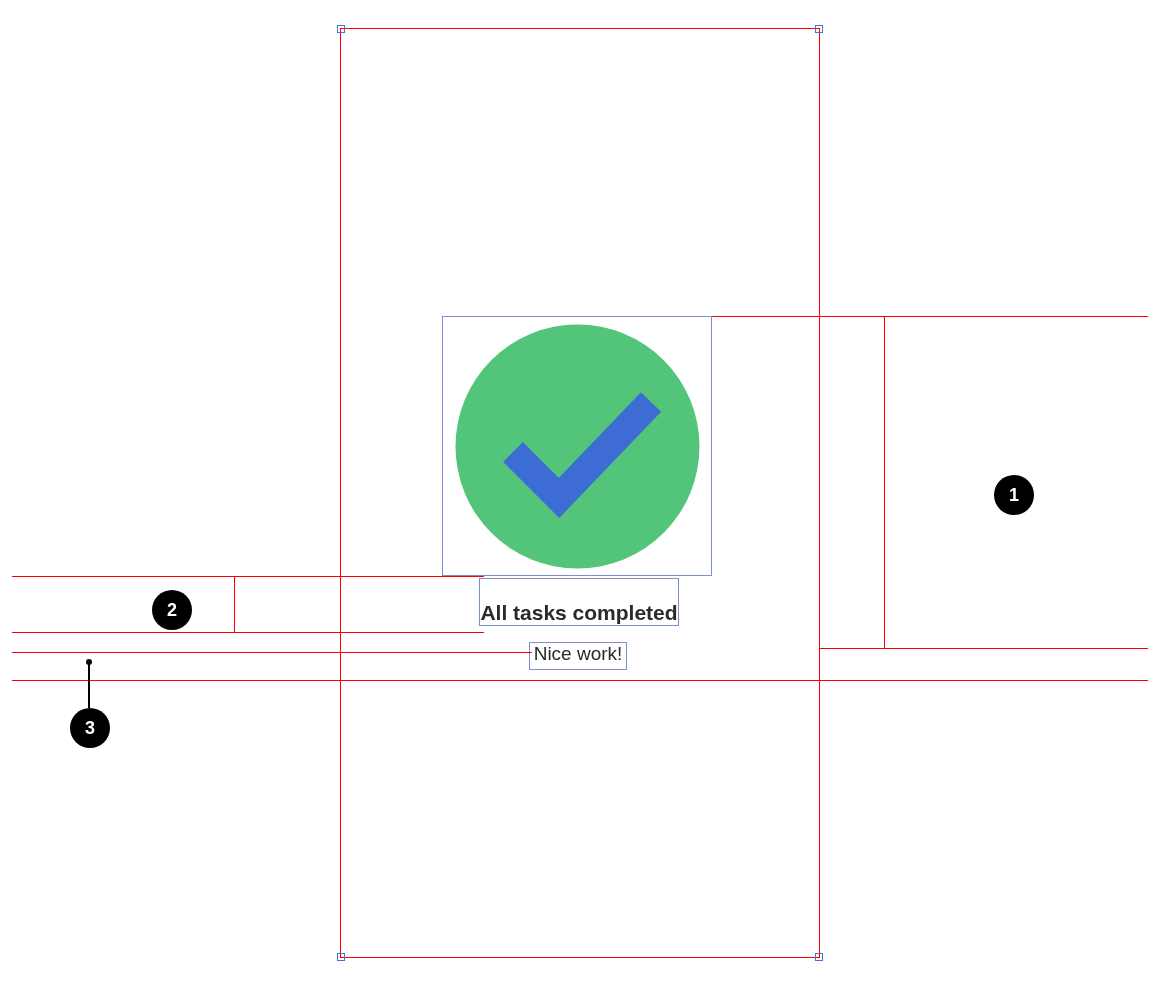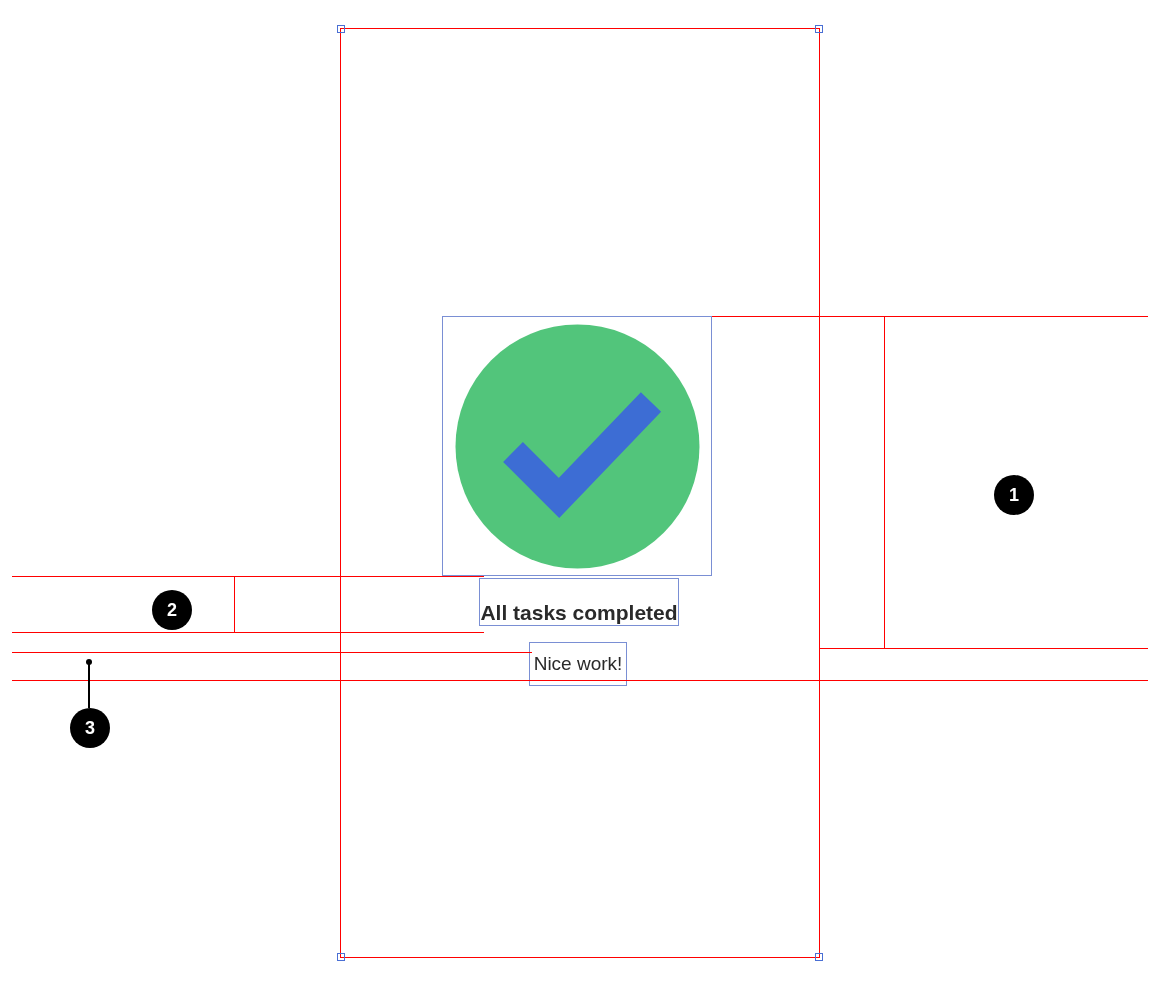--- a/index.html
+++ b/index.html
@@ -96,24 +96,23 @@
       font-size: 21px;
       font-weight: bold;
       color: #2a2a2a;
     }
     
     .subtitle-box {
       position: absolute;
       left: 529px;
       top: 642px;
       width: 98px;
-      height: 44px;
+      height: 28px;
       border: 1px solid #7a8fd4;
       display: flex;
-      align-items: center;
       justify-content: center;
     }
     
     .subtitle-text {
       font-size: 19px;
       color: #2a2a2a;
     }
     
     
     .anno-line-1-top {

